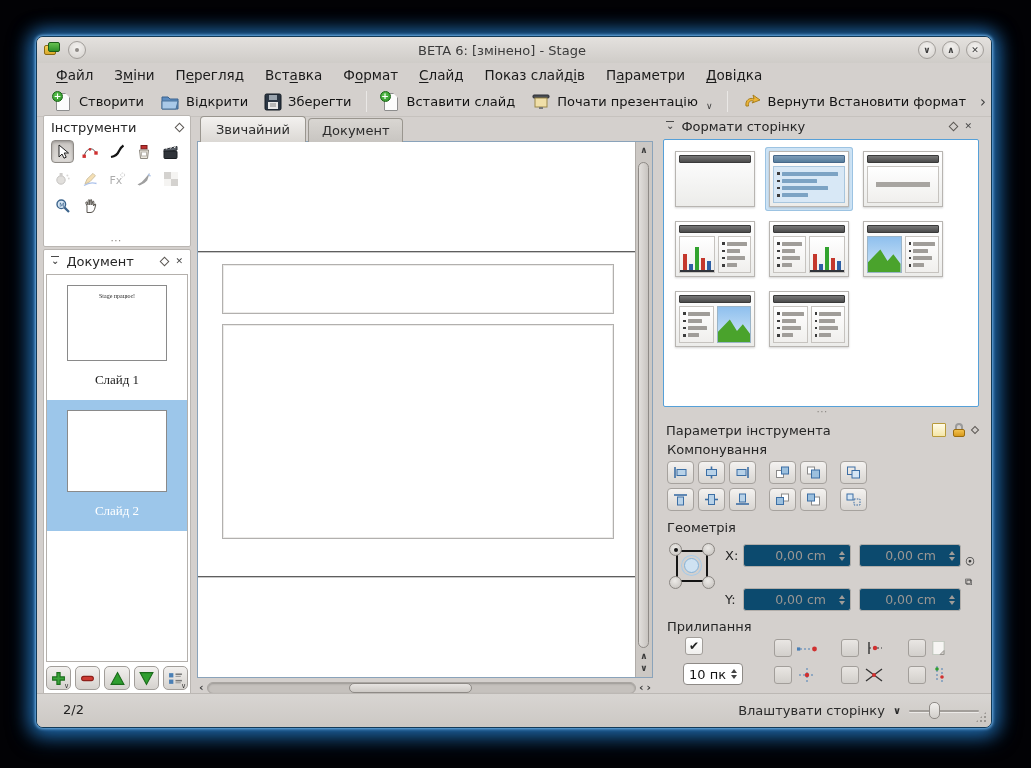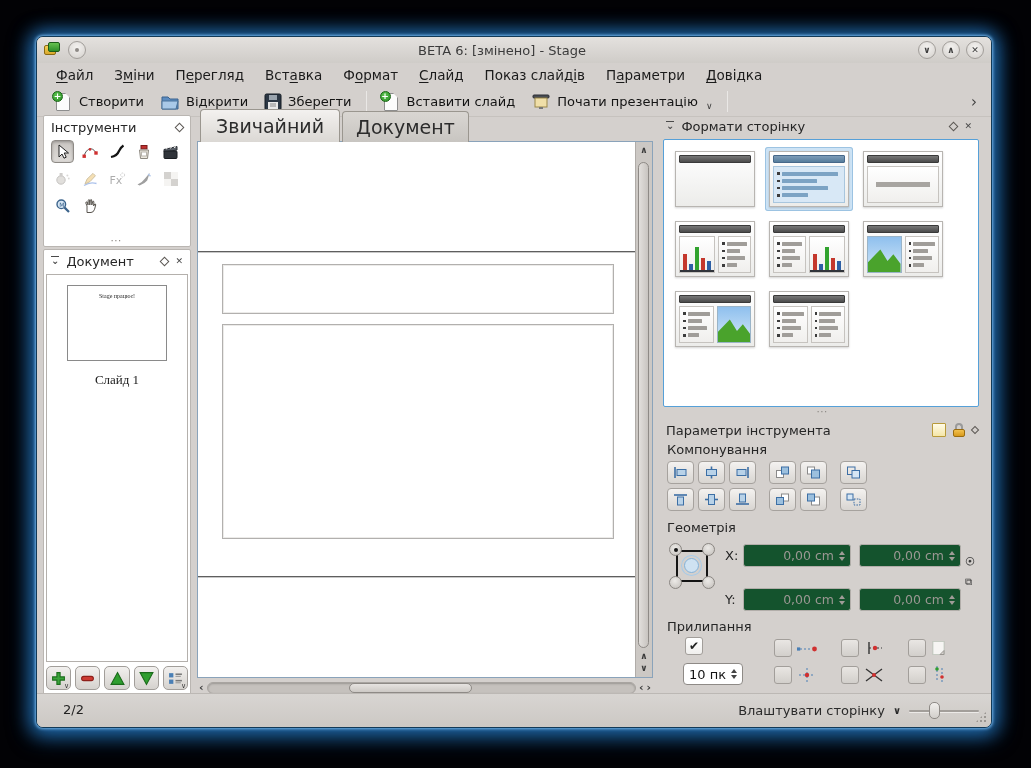--- a/index.html
+++ b/index.html
@@ -57,21 +57,21 @@
   .slide-item{padding-top:10px;padding-bottom:12px;font-family:Liberation Serif, serif;}
   .slide-item.selected{background:#9cc6ea;}
   .slide-item.selected .slide-label{color:#fff;}
   .doc-btns{position:absolute;left:2px;right:2px;bottom:3px;height:26px;display:flex;gap:4px;align-items:center;}
   .dbtn{flex:1;height:24px;border-radius:5px;background:linear-gradient(#f2f0ee,#d5d2ce);border:1px solid #a29e9a;
     display:flex;align-items:center;justify-content:center;position:relative;}
   .mini-drop{position:absolute;right:1px;bottom:-1px;font-size:7px;color:#3c3c3c;}
   
   .center{position:absolute;left:160px;top:78px;width:456px;height:580px;}
   .tabbar{position:absolute;left:3px;top:0;height:27px;display:flex;align-items:flex-end;gap:2px;z-index:3;}
-  .tab{font-size:19px;color:#2c2c2c;border:1px solid #9a968f;border-bottom:none;border-radius:4px 4px 0 0;white-space:nowrap;}
+  .tab{font-size:13px;color:#2c2c2c;border:1px solid #9a968f;border-bottom:none;border-radius:4px 4px 0 0;white-space:nowrap;}
   .tab.active{background:linear-gradient(#f3f1ef,#dbd8d4);padding:5px 15px 5px;z-index:4;}
   .tab.inactive{background:linear-gradient(#d9d6d2,#c8c5c1);padding:4px 13px 4px;}
   .canvas-wrap{position:absolute;left:0;top:26px;width:456px;height:537px;border:1px solid #8aa3ba;background:#fff;}
   .canvas{position:absolute;left:0;top:0;right:17px;bottom:0;background:#fff;overflow:hidden;}
   .pageline{position:absolute;left:0;right:0;height:1px;background:#5e5e5e;box-shadow:0 1px 0 #c8c8c8;}
   .placeholder{position:absolute;border:1px solid #b2b0ae;box-shadow:inset 0 0 0 1px #ecebe9;background:#fff;}
   .vscroll{position:absolute;right:0;top:0;width:17px;bottom:0;background:#ccc8c4;border-left:1px solid #b0aca8;}
   .vthumb{position:absolute;left:2px;width:11px;top:20px;height:486px;border-radius:6px;
     background:linear-gradient(90deg,#e2dfdc,#c8c4c0);border:1px solid #8e8a86;}
   .sarrow{position:absolute;font-size:9px;font-weight:bold;color:#3a3a3a;line-height:1;width:100%;text-align:center;}
@@ -117,21 +117,21 @@
   
   .geo{position:absolute;left:0;width:328px;}
   .aw{position:absolute;left:10px;top:4px;width:46px;height:46px;}
   .aw .sq{position:absolute;left:7px;top:7px;right:7px;bottom:7px;border:2.5px solid #141414;}
   .crn{position:absolute;width:13px;height:13px;border-radius:50%;background:radial-gradient(circle at 45% 35%,#eceae7,#c2beba);border:1px solid #8a8682;}
   .crn.tl{left:0;top:0;} .crn.tr{right:0;top:0;} .crn.bl{left:0;bottom:0;} .crn.br{right:0;bottom:0;}
   .crn.tl:after{content:"";position:absolute;left:4px;top:4px;width:4px;height:4px;border-radius:50%;background:#161616;}
   .ctr{position:absolute;left:15px;top:15px;width:15px;height:15px;border-radius:50%;background:#cfe2f2;border:1.5px solid #84b2d8;box-shadow:0 0 0 2px #d4d0cd,0 0 0 3px #a8cbe8;}
   .geo-lab{position:absolute;font-size:13px;color:#262626;}
   .spinfield{position:absolute;height:23px;border:1px solid #b2aeaa;border-radius:3px;background:#deдbd8;}
-  .spinfield{background:#14532d;display:flex;align-items:center;justify-content:flex-end;gap:5px;padding:0 5px;font-size:12.5px;color:#9b9793;}
+  .spinfield{background:#0c4a6e;display:flex;align-items:center;justify-content:flex-end;gap:13px;padding:0 5px;font-size:12.5px;color:#9b9793;}
   .spincol{display:flex;flex-direction:column;gap:2px;align-items:center;}
   .tri-up{width:0;height:0;border-left:3.5px solid transparent;border-right:3.5px solid transparent;border-bottom:4.5px solid #a09c98;}
   .tri-dn{width:0;height:0;border-left:3.5px solid transparent;border-right:3.5px solid transparent;border-top:4.5px solid #a09c98;}
   .ena .tri-up{border-bottom-color:#444;} .ena .tri-dn{border-top-color:#444;}
   .linkic{position:absolute;font-size:10px;color:#3a3a3a;line-height:1;}
   
   .snap-cb{position:absolute;width:18px;height:18px;border-radius:3px;background:linear-gradient(#e9e6e3,#d2cfcb);border:1px solid #a29e9a;
     display:flex;align-items:center;justify-content:center;font-size:12px;font-weight:bold;color:#222;}
   .snap-cb.on{background:linear-gradient(#ffffff,#f0efed);}
   .snap-ic{position:absolute;}
@@ -224,20 +224,26 @@
     <span class="tbtn">
       <svg class="ic" width="20" height="18" viewBox="0 0 20 18">
           <rect x="2" y="2" width="16" height="3" rx="1" fill="#4a4e55" stroke="#2a2d32"></rect>
           <rect x="4" y="5" width="12" height="9" fill="#f0dfa8" stroke="#9a874a"></rect>
           <rect x="8" y="14" width="4" height="2" fill="#777"></rect>
         </svg>
       <span>Почати презентацію</span>
       <span class="drop">∨</span>
     </span>
     <span class="tsep"></span>
+    <span class="tbtn">
+      <svg class="ic" width="20" height="18" viewBox="0 0 20 18">
+          <path d="M4 13 C3 7 8 4 12 6 L11 2 L18 7 L10 10 L11.5 8 C8 7 6 9 6.5 13 Z" fill="#ecb437" stroke="#a87f1d" stroke-width="1"></path>
+        </svg>
+      <span>Вернути Встановити формат</span>
+    </span>
     <span class="overflow">›</span>
   </div>
 
   <div class="dock" style="left:6px;top:78px;width:148px;height:132px;">
     <div class="dock-header">
       <span class="dock-title">Інструменти</span>
       <span class="hspace"></span>
       <span class="diamond"></span>
     </div>
     <div class="tool-row">
@@ -336,20 +342,24 @@
       <span class="hspace"></span>
       <span class="diamond"></span>
       <span class="hicon">✕</span>
     </div>
     <div class="doc-list">
       <div class="slide-item">
         <div class="mini-slide">
           <div class="mtxt">Stage працює!</div>
         </div>
         <div class="slide-label">Слайд 1</div>
+      </div>
+      <div class="slide-item selected">
+        <div class="mini-slide" style="height:82px;"></div>
+        <div class="slide-label">Слайд 2</div>
       </div>
     </div>
     <div class="doc-btns">
       <span class="dbtn">
         <svg width="15" height="15" viewBox="0 0 14 14">
             <path d="M5.5 1.5 h3 v4 h4 v3 h-4 v4 h-3 v-4 h-4 v-3 h4 z" fill="#3aa33a" stroke="#1c6e1c"></path>
           </svg>
         <span class="mini-drop">∨</span>
       </span>
       <span class="dbtn">

